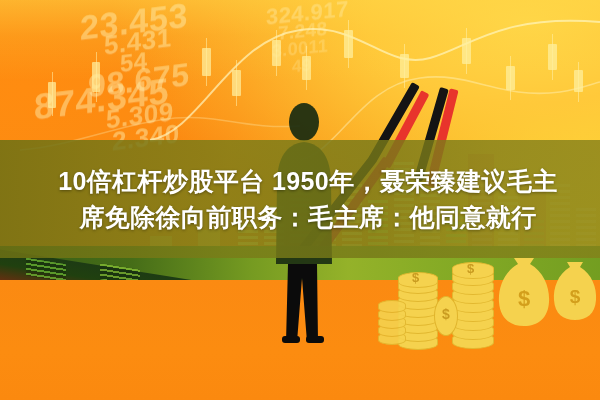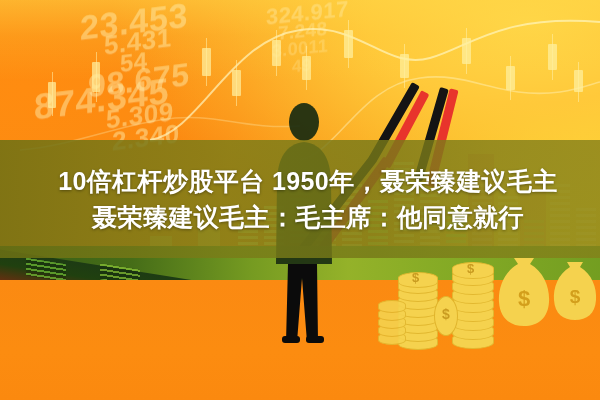--- a/index.html
+++ b/index.html
@@ -266,16 +266,16 @@
 
   <svg class="bag" style="left:552px;top:262px;width:46px;height:62px;" viewBox="0 0 46 62">
     <path d="M18,5 L15,0 L31,0 L28,5 C40,12 45,26 44,38 C43,52 35,58 23,58
              C11,58 3,52 2,38 C1,26 6,12 18,5 Z" fill="#f5d24e"></path>
     <text x="23" y="41" font-family="Liberation Sans, sans-serif" font-size="19" font-weight="700" fill="#d39f1c" text-anchor="middle">$</text>
   </svg>
 
   <div id="band"></div>
   <div id="headline">
     <span class="ln">10倍杠杆炒股平台 1950年，聂荣臻建议毛主</span>
-    <span class="ln">聂荣臻建议毛主：毛主席：他同意就行</span>
+    <span class="ln">席免除徐向前职务：毛主席：他同意就行</span>
   </div>
 
 </div>
 
 </body></html>

